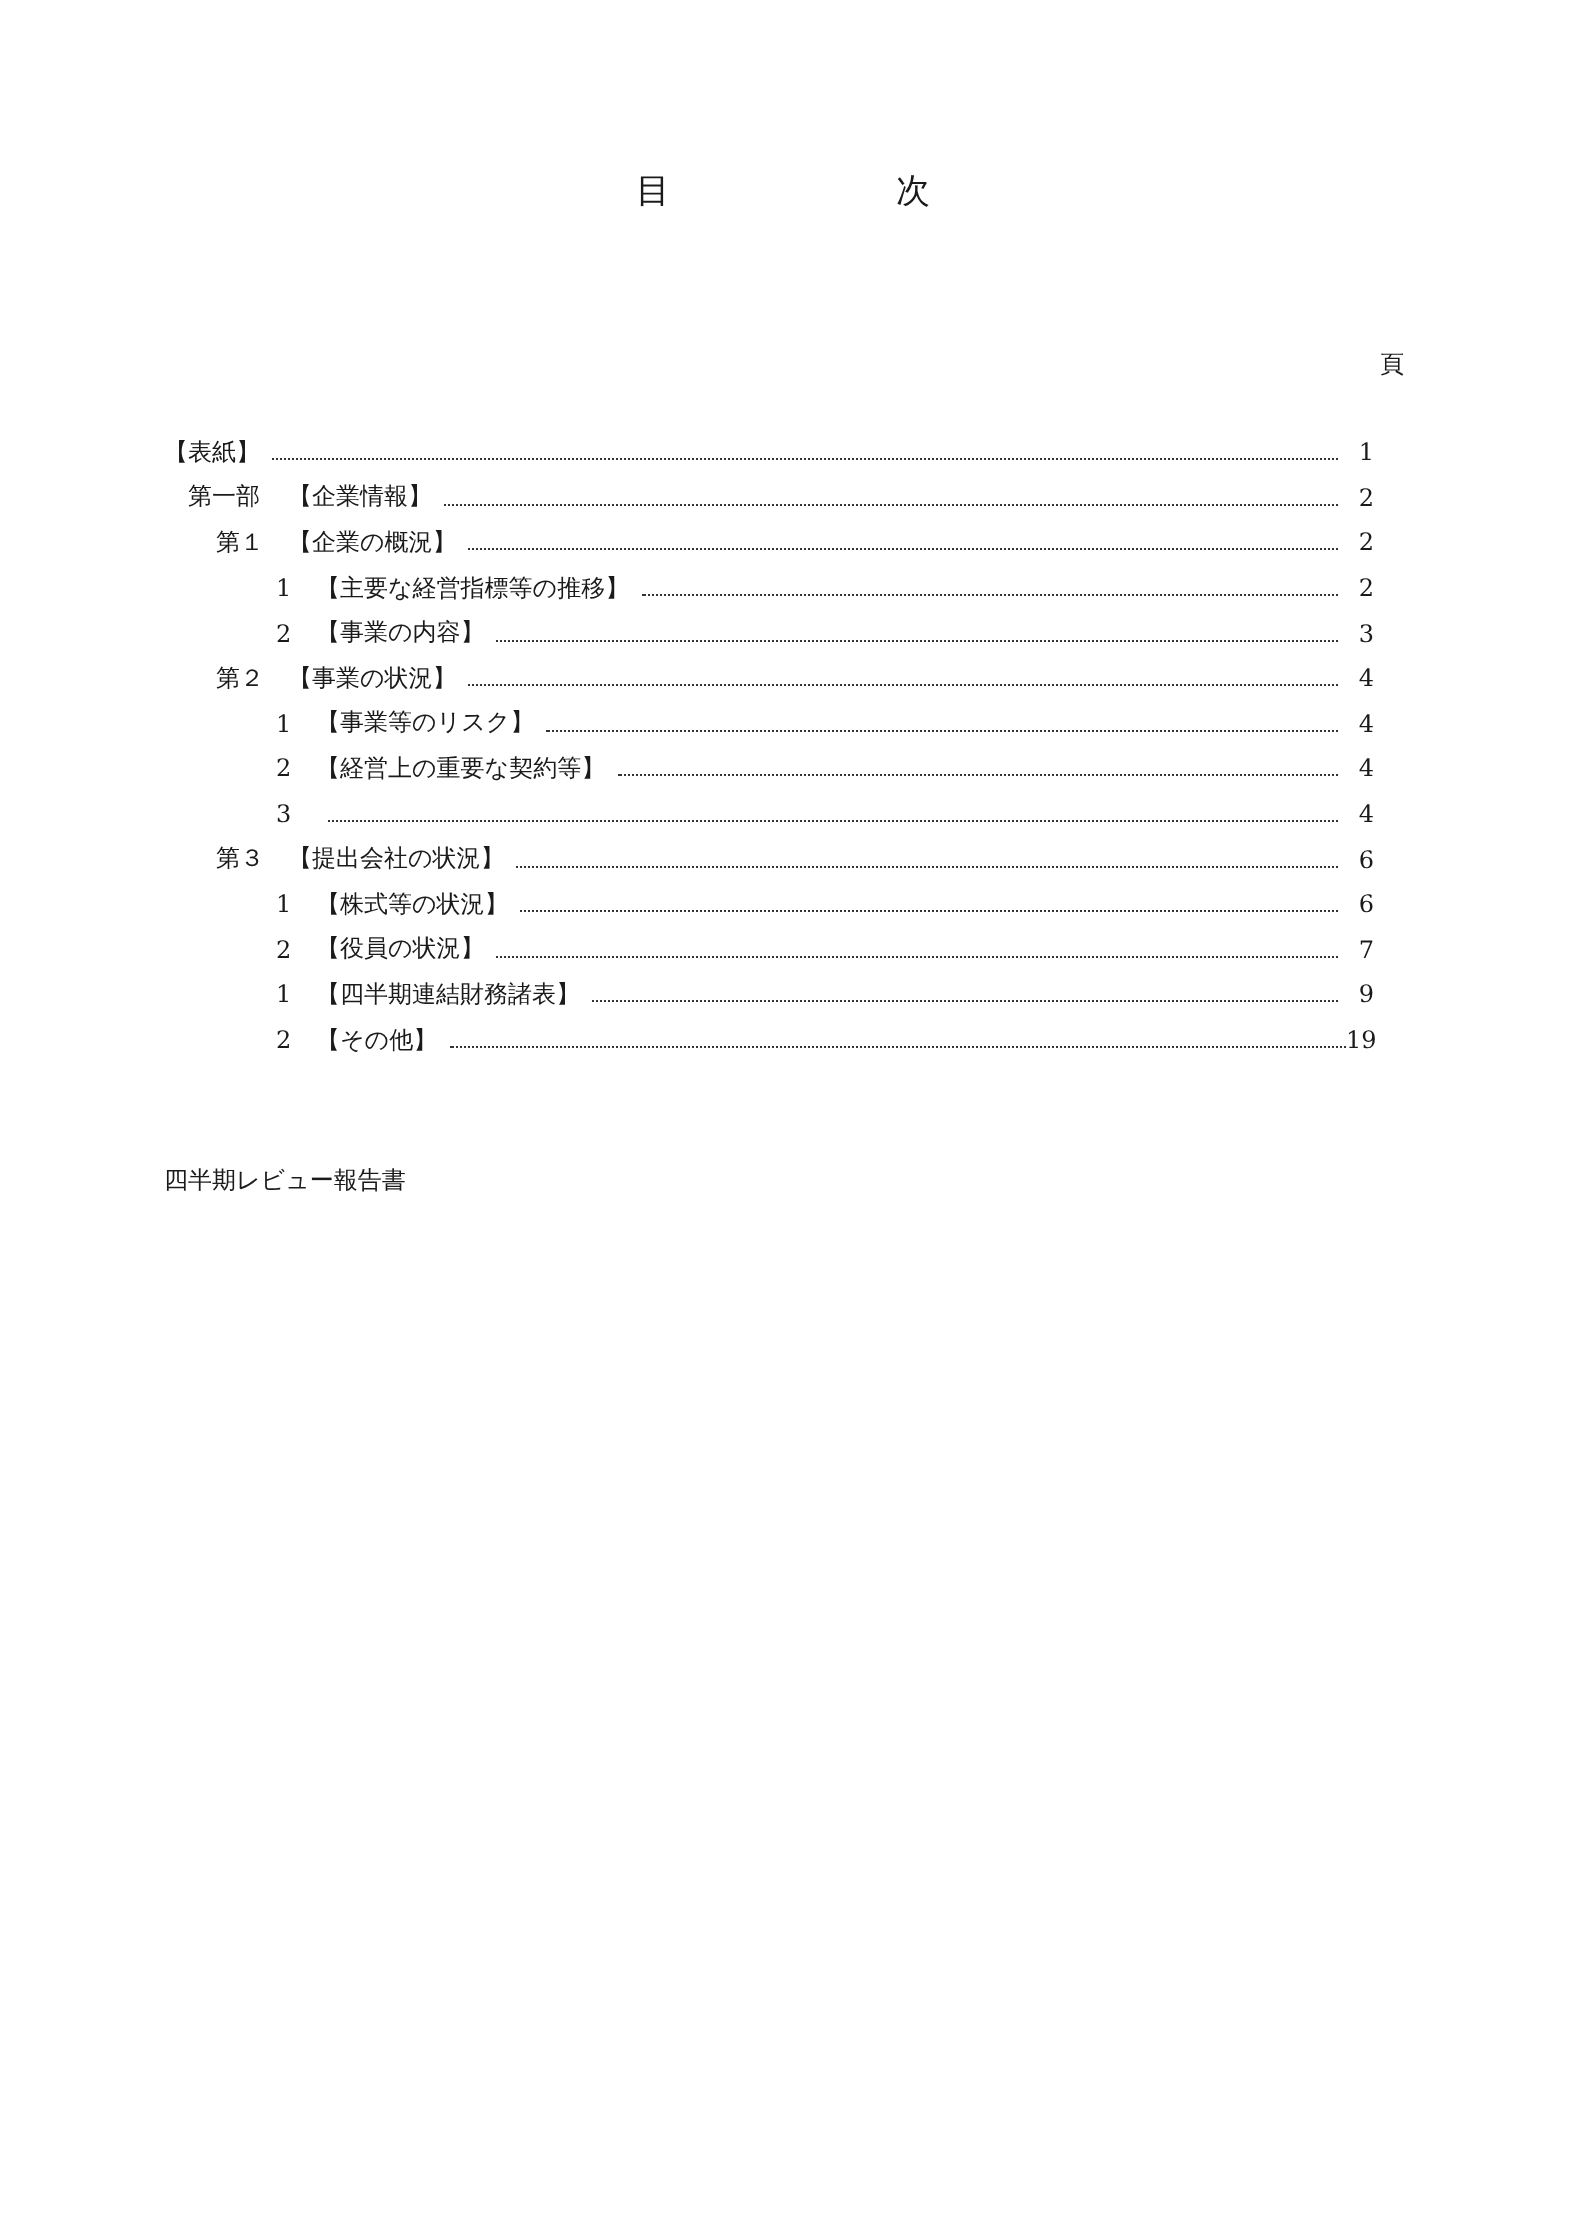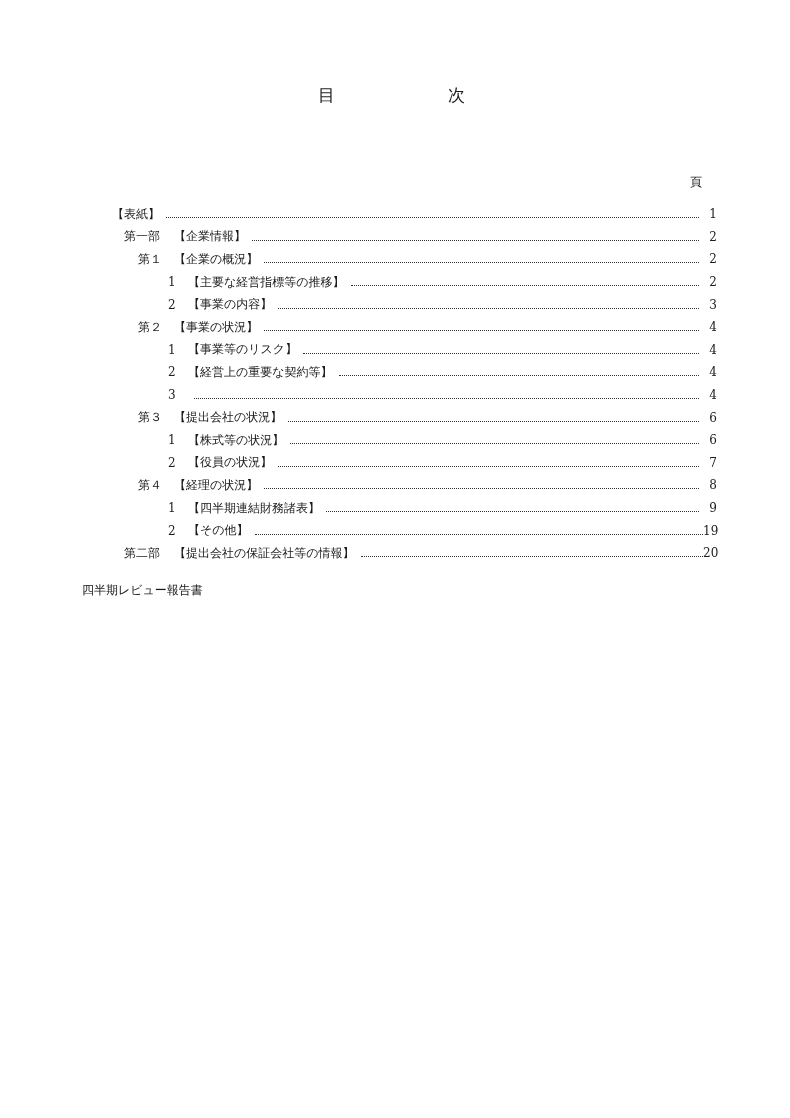--- a/index.html
+++ b/index.html
@@ -32,24 +32,23 @@
 
     .page-header {
       position: absolute;
       top: 174px;
       left: 690px;
       font-size: 12px;
     }
 
     .toc {
       position: absolute;
-      top: 203px;
+      top: 215px;
       left: 82px;
       width: 605px;
-      margin-left: 30px;
     }
     .toc-row {
       position: relative;
       height: 22.6px;
       display: flex;
       align-items: center;
       font-size: 12px;
       white-space: nowrap;
     }
     .toc-row .prefix {
@@ -162,39 +161,27 @@
     <span class="label">【株式等の状況】</span>
     <span class="leader"></span>
     <span class="page">6</span>
   </div>
   <div class="toc-row lvl3">
     <span class="prefix">2</span>
     <span class="label">【役員の状況】</span>
     <span class="leader"></span>
     <span class="page">7</span>
   </div>
-  <div class="toc-row lvl2">
-    <span class="prefix">第４</span>
-    <span class="label">【経理の状況】</span>
-    <span class="leader"></span>
-    <span class="page">8</span>
-  </div>
   <div class="toc-row lvl3">
     <span class="prefix">1</span>
     <span class="label">【四半期連結財務諸表】</span>
     <span class="leader"></span>
     <span class="page">9</span>
   </div>
   <div class="toc-row lvl3 tight">
     <span class="prefix">2</span>
     <span class="label">【その他】</span>
     <span class="leader"></span>
     <span class="page">19</span>
   </div>
-  <div class="toc-row lvl1 tight">
-    <span class="prefix">第二部</span>
-    <span class="label">【提出会社の保証会社等の情報】</span>
-    <span class="leader"></span>
-    <span class="page">20</span>
-  </div>
 </div>
 
 <div class="footer-note">四半期レビュー報告書</div>
 
 </body></html>

